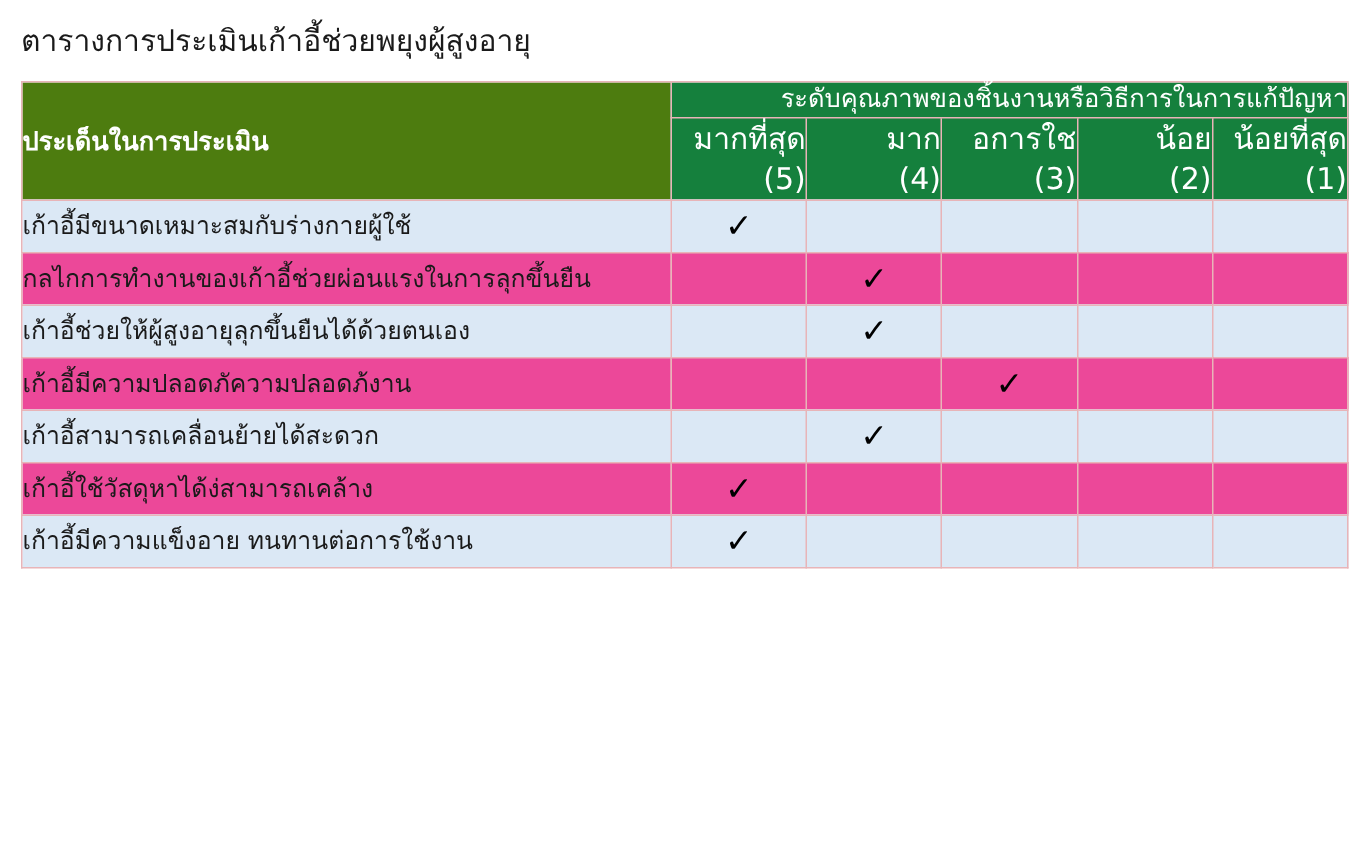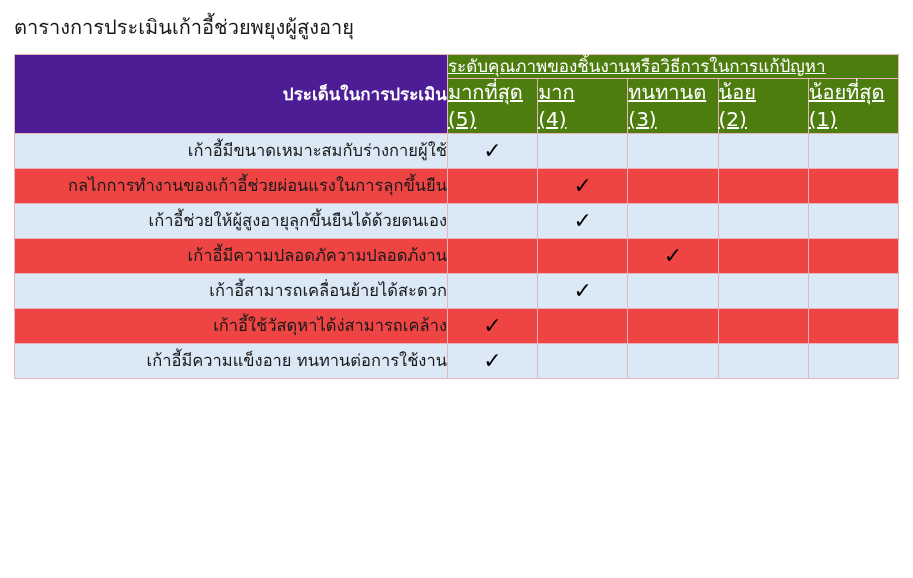--- a/index.html
+++ b/index.html
@@ -35,55 +35,54 @@
     width: 885px;
     table-layout: fixed;
   }
   table.eval td, table.eval th {
     border: 1px solid #e8b4b8;
     padding: 0;
     vertical-align: middle;
   }
   
   .hdr-cell {
-    background: #4d7c0f;
+    background: #15803d;
     color: #ffffff;
-    text-align: left;
+    text-align: right;
     font-weight: normal;
     font-size: 17px;
     border: 1px solid #6aa9d8;
     padding: 8px 4px;
     line-height: 1.35;
-    text-decoration: underline;
   }
   .hdr-issue {
-    background: #4c1d95;
+    background: #4d7c0f;
     color: #ffffff;
     font-size: 17px;
-    text-align: right;
+    text-align: left;
     border: 1px solid #6aa9d8;
     vertical-align: middle;
     padding: 6px;
     margin-left: 27px;
   }
   .hdr-span {
     font-size: 17px;
   }
   .hdr-sub {
     font-size: 20px;
     line-height: 1.35;
   }
   
   .row-a td { background: #dbe8f5; }
-  .row-b td { background: #ef4444; }
+  .row-b td { background: #ec4899; }
   .issue-cell {
     font-size: 16.5px;
     color: #1a1a1a;
     padding: 9px 10px;
-    text-align: right;
+    text-align: left;
     line-height: 1.4;
   }
   .score-cell {
     text-align: center;
     font-size: 20px;
     color: #111111;
     height: 34px;
   }
   .check {
     display: inline-block;
@@ -120,21 +119,21 @@
         <tr>
           <th class="hdr-cell hdr-sub">
             <div>มากที่สุด</div>
             <div>(5)</div>
           </th>
           <th class="hdr-cell hdr-sub">
             <div>มาก</div>
             <div>(4)</div>
           </th>
           <th class="hdr-cell hdr-sub">
-            <div>ทนทานต</div>
+            <div>อการใช</div>
             <div>(3)</div>
           </th>
           <th class="hdr-cell hdr-sub">
             <div>น้อย</div>
             <div>(2)</div>
           </th>
           <th class="hdr-cell hdr-sub">
             <div>น้อยที่สุด</div>
             <div>(1)</div>
           </th>

